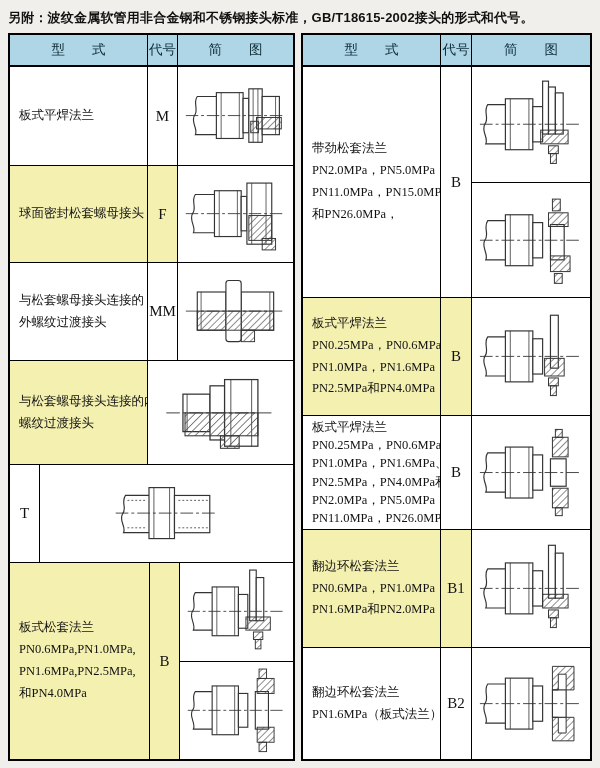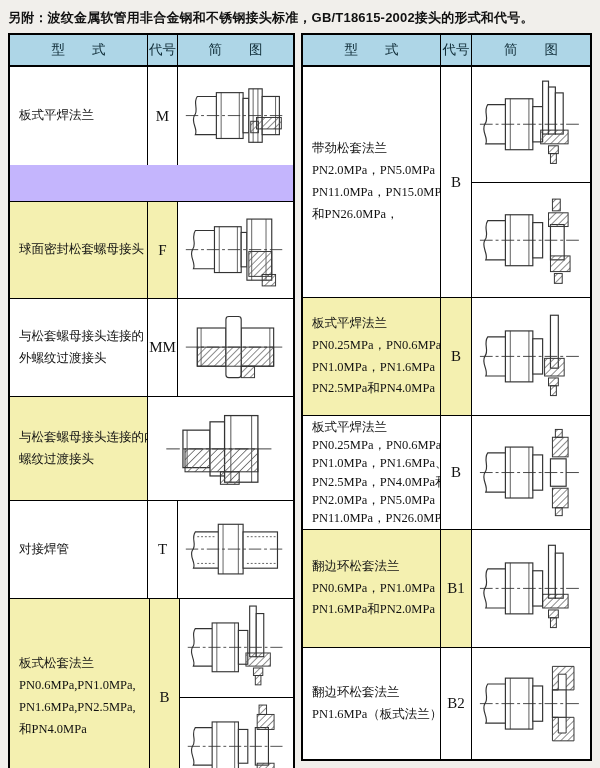--- a/index.html
+++ b/index.html
@@ -84,21 +84,21 @@
                 <line x1="79.5" y1="18" x2="79.5" y2="74" stroke="#333333" stroke-width="0.8"></line>
                 <rect x="84" y="26" width="18" height="40" fill="#fff" stroke="#333333" stroke-width="1.2"></rect>
                 <line x1="98" y1="26" x2="98" y2="66" stroke="#333333" stroke-width="0.8"></line>
                 <rect x="78" y="48" width="26" height="12" fill="url(#h1)" stroke="#333333" stroke-width="1"></rect>
                 <rect x="72" y="52" width="8" height="12" fill="url(#h1)" stroke="#333333" stroke-width="1"></rect>
                 <line x1="4" y1="46" x2="108" y2="46" stroke="#333333" stroke-width="0.9" stroke-dasharray="13 3 3 3"></line>
               </svg>
             </div>
           </div>
         </div>
-        <div class="row hl" style="height: 97px; margin-top: 36px;">
+        <div class="row hl" style="height: 97px;">
           <div class="cell-type" style="width: 138px;">
             <div class="lines" style="line-height: 1.75;">球面密封松套螺母接头</div>
           </div>
           <div class="cell-code" style="width: 30px;">F</div>
           <div class="cell-diagram">
             <div class="subd">
               <svg viewBox="0 0 112 92" preserveAspectRatio="xMidYMid meet" xmlns="http://www.w3.org/2000/svg">
     <defs>
                   <pattern id="h2" width="5" height="5" patternUnits="userSpaceOnUse" patternTransform="rotate(45)">
       <line x1="0" y1="0" x2="0" y2="5" stroke="#555" stroke-width="1.4"></line>
@@ -165,23 +165,20 @@
                 <line x1="66" y1="14" x2="66" y2="78" stroke="#333333" stroke-width="0.8"></line>
                 <line x1="86" y1="14" x2="86" y2="78" stroke="#333333" stroke-width="0.8"></line>
                 <rect x="22" y="46" width="70" height="22" fill="url(#h4)" stroke="#333333" stroke-width="1"></rect>
                 <rect x="56" y="68" width="18" height="12" fill="url(#h4)" stroke="#333333" stroke-width="1"></rect>
                 <line x1="4" y1="46" x2="108" y2="46" stroke="#333333" stroke-width="0.9" stroke-dasharray="13 3 3 3"></line>
               </svg>
             </div>
           </div>
         </div>
         <div class="row" style="height: 98px;">
-          <div class="cell-type" style="width: 138px;">
-            <div class="lines" style="line-height: 1.75;">对接焊管</div>
-          </div>
           <div class="cell-code" style="width: 30px;">T</div>
           <div class="cell-diagram">
             <div class="subd">
               <svg viewBox="0 0 112 92" preserveAspectRatio="xMidYMid meet" xmlns="http://www.w3.org/2000/svg">
     <defs>
                   <pattern id="h5" width="5" height="5" patternUnits="userSpaceOnUse" patternTransform="rotate(45)">
       <line x1="0" y1="0" x2="0" y2="5" stroke="#555" stroke-width="1.4"></line>
     </pattern>
                 </defs>
                 <path d="M38 28 H14 C9 35 16 41 11 47 C7 54 15 60 12 66 H38" fill="#fff" stroke="#333333" stroke-width="1.2"></path>

